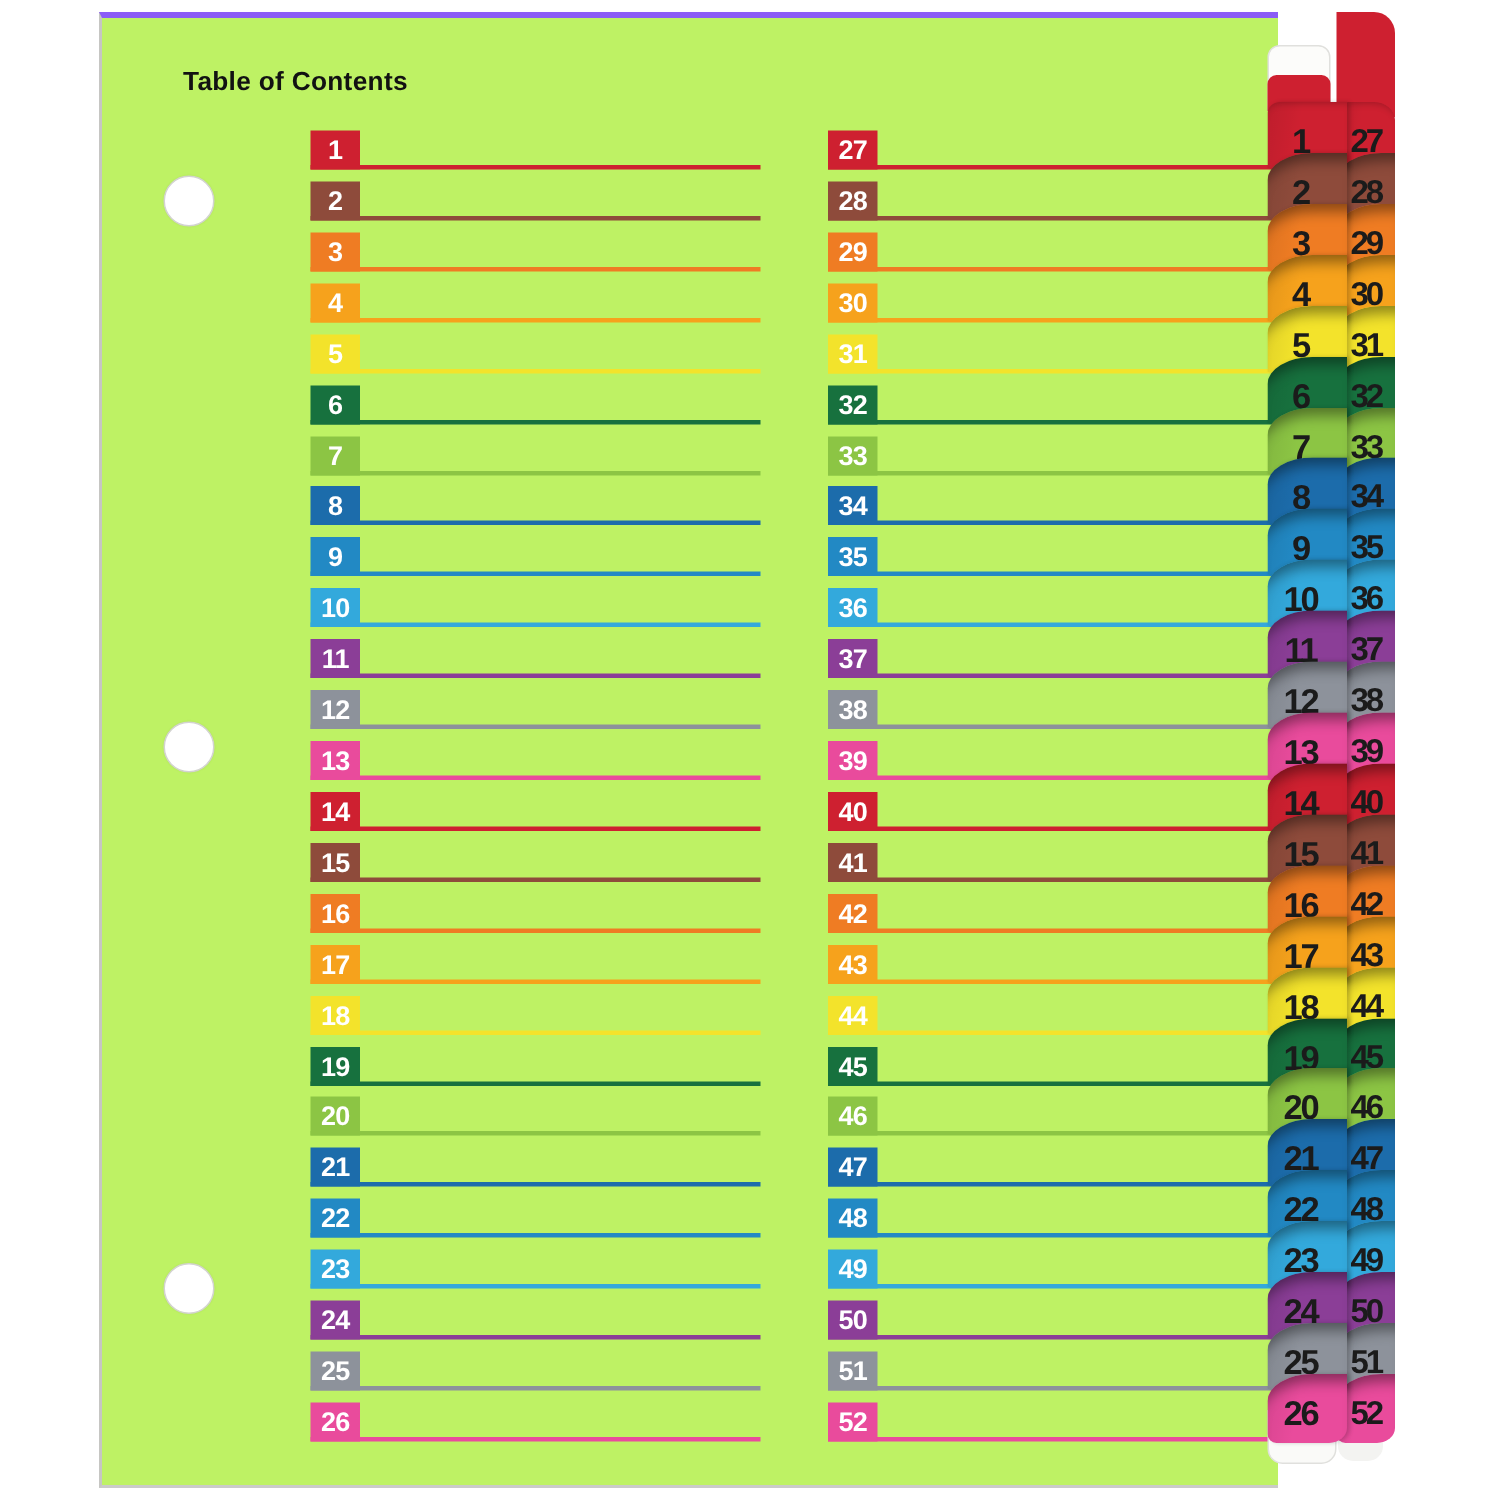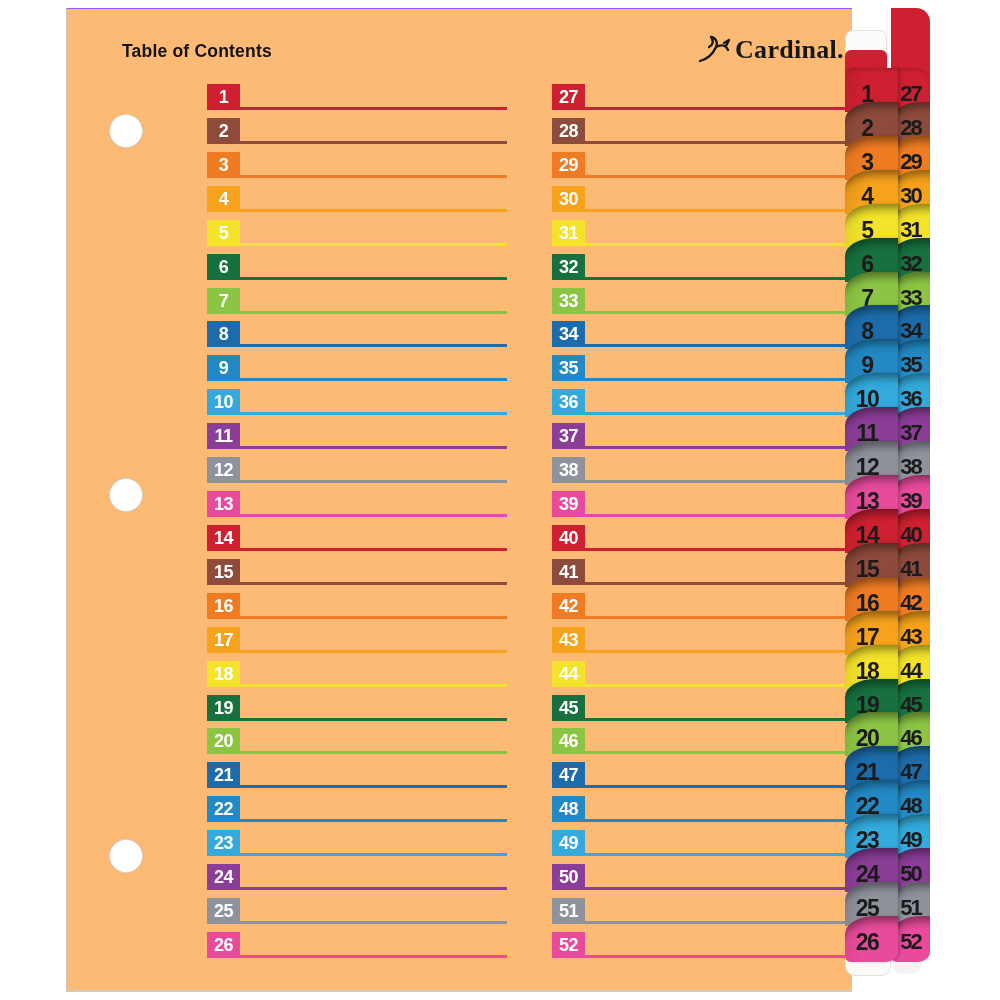--- a/index.html
+++ b/index.html
@@ -4,22 +4,22 @@
 <style>
   html,body{margin:0;padding:0;}
   body{
     width:1000px;height:1000px;position:relative;overflow:hidden;
     background:#ffffff;
     font-family:"Liberation Sans", sans-serif;
   }
   
   .sheet{
     position:absolute;left:66px;top:8px;width:786px;height:984px;
-    background:#fdba74;
-    border-left:2px solid #c6c6c3;border-bottom:2px solid #cbcbc8;border-top:1px solid #8b5cf6;
+    background:#bef264;
+    border-left:2px solid #c6c6c3;border-bottom:2px solid #cbcbc8;border-top:4px solid #8b5cf6;
     box-sizing:border-box;z-index:1;
   }
   .page-title{
     position:absolute;left:54px;top:32px;
     font-size:17.5px;font-weight:bold;color:#121212;letter-spacing:.2px;
   }
   .logo{
     position:absolute;left:628px;top:22px;height:38px;
     display:flex;align-items:center;
   }
@@ -75,27 +75,20 @@
   .cap-red-top{top:8px;height:70px;width:39px;border-radius:0 14px 0 0;z-index:0;}
   .cap-white-bottom{top:940px;height:36px;width:46px;border-radius:0 0 10px 10px;background:#fafaf8;border:1px solid #e0e0dd;z-index:1;}
   .cap-white-bottom-2{top:948px;height:26px;width:30px;left:1px;border-radius:0 0 10px 10px;background:#f3f3f1;z-index:1;}
 </style>
 </head>
 <body>
 
 <div class="sheet">
   <div class="page-title">Table of Contents</div>
 
-  <div class="logo">
-    <svg width="36" height="32" viewBox="0 0 36 32">
-      <path d="M4 27 C11 25 17 20 20 13 M20 13 C22 8 20 4 15 3 C18 7 17 11 13 13 M20 13 C25 10 30 11 32 16 M28 9 L33 6 L30 12" stroke="#151515" stroke-width="2.3" fill="none" stroke-linecap="round" stroke-linejoin="round"></path>
-    </svg>
-    <span class="brand-name">Cardinal.</span>
-    <span class="reg-mark">®</span>
-  </div>
 
   <div class="hole h1"></div>
   <div class="hole h2"></div>
   <div class="hole h3"></div>
 
   <div class="toc-col col-1">
       <div class="toc-row" style="top: 75px;">
         <div class="entry-line" style="background: rgb(206, 32, 48);"></div>
         <div class="entry-box" style="background: rgb(206, 32, 48);">1</div>
       </div>

